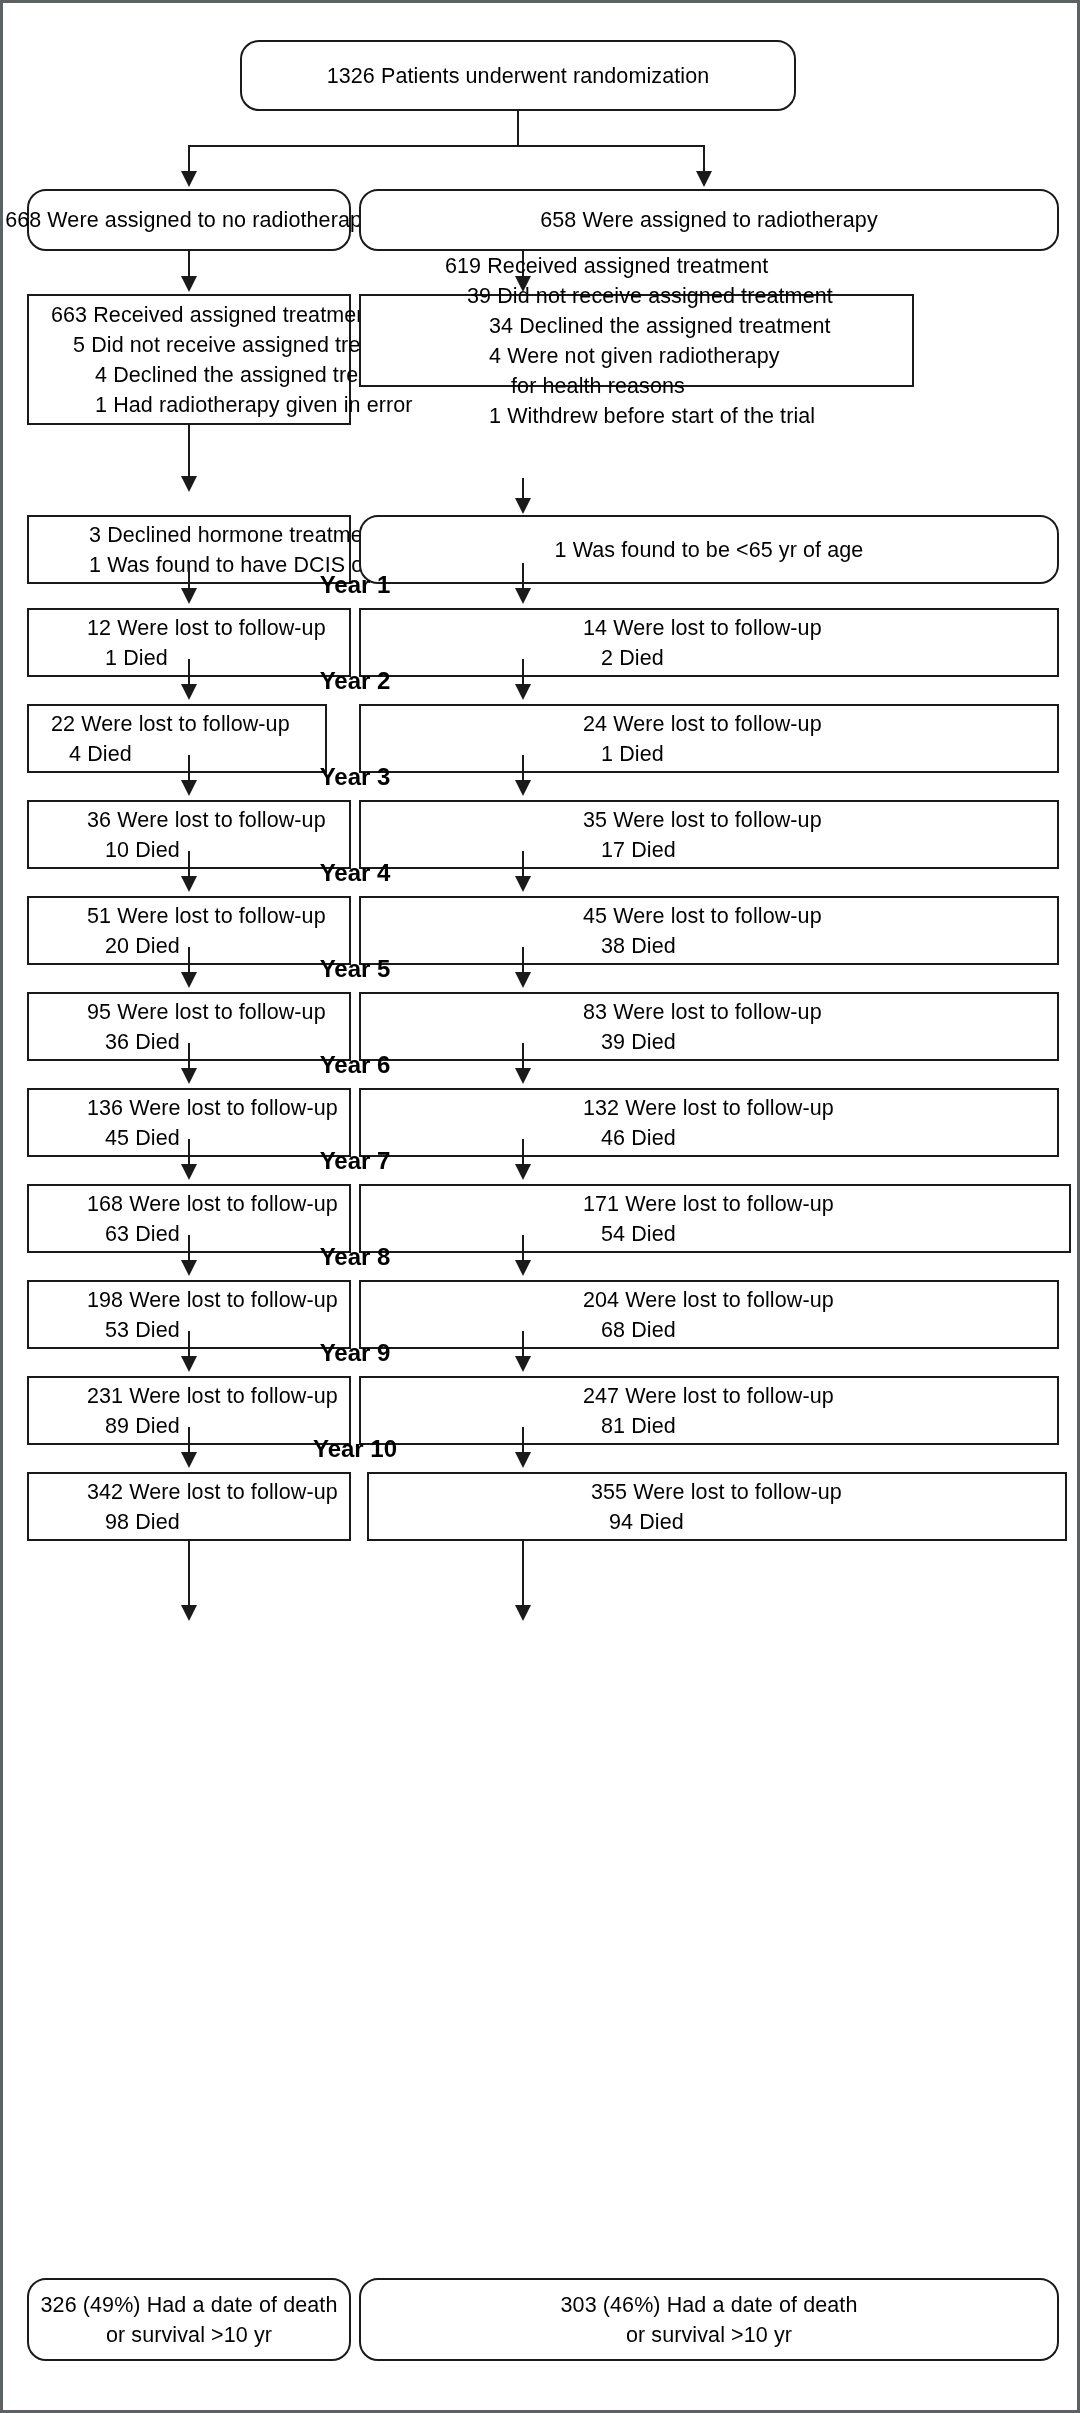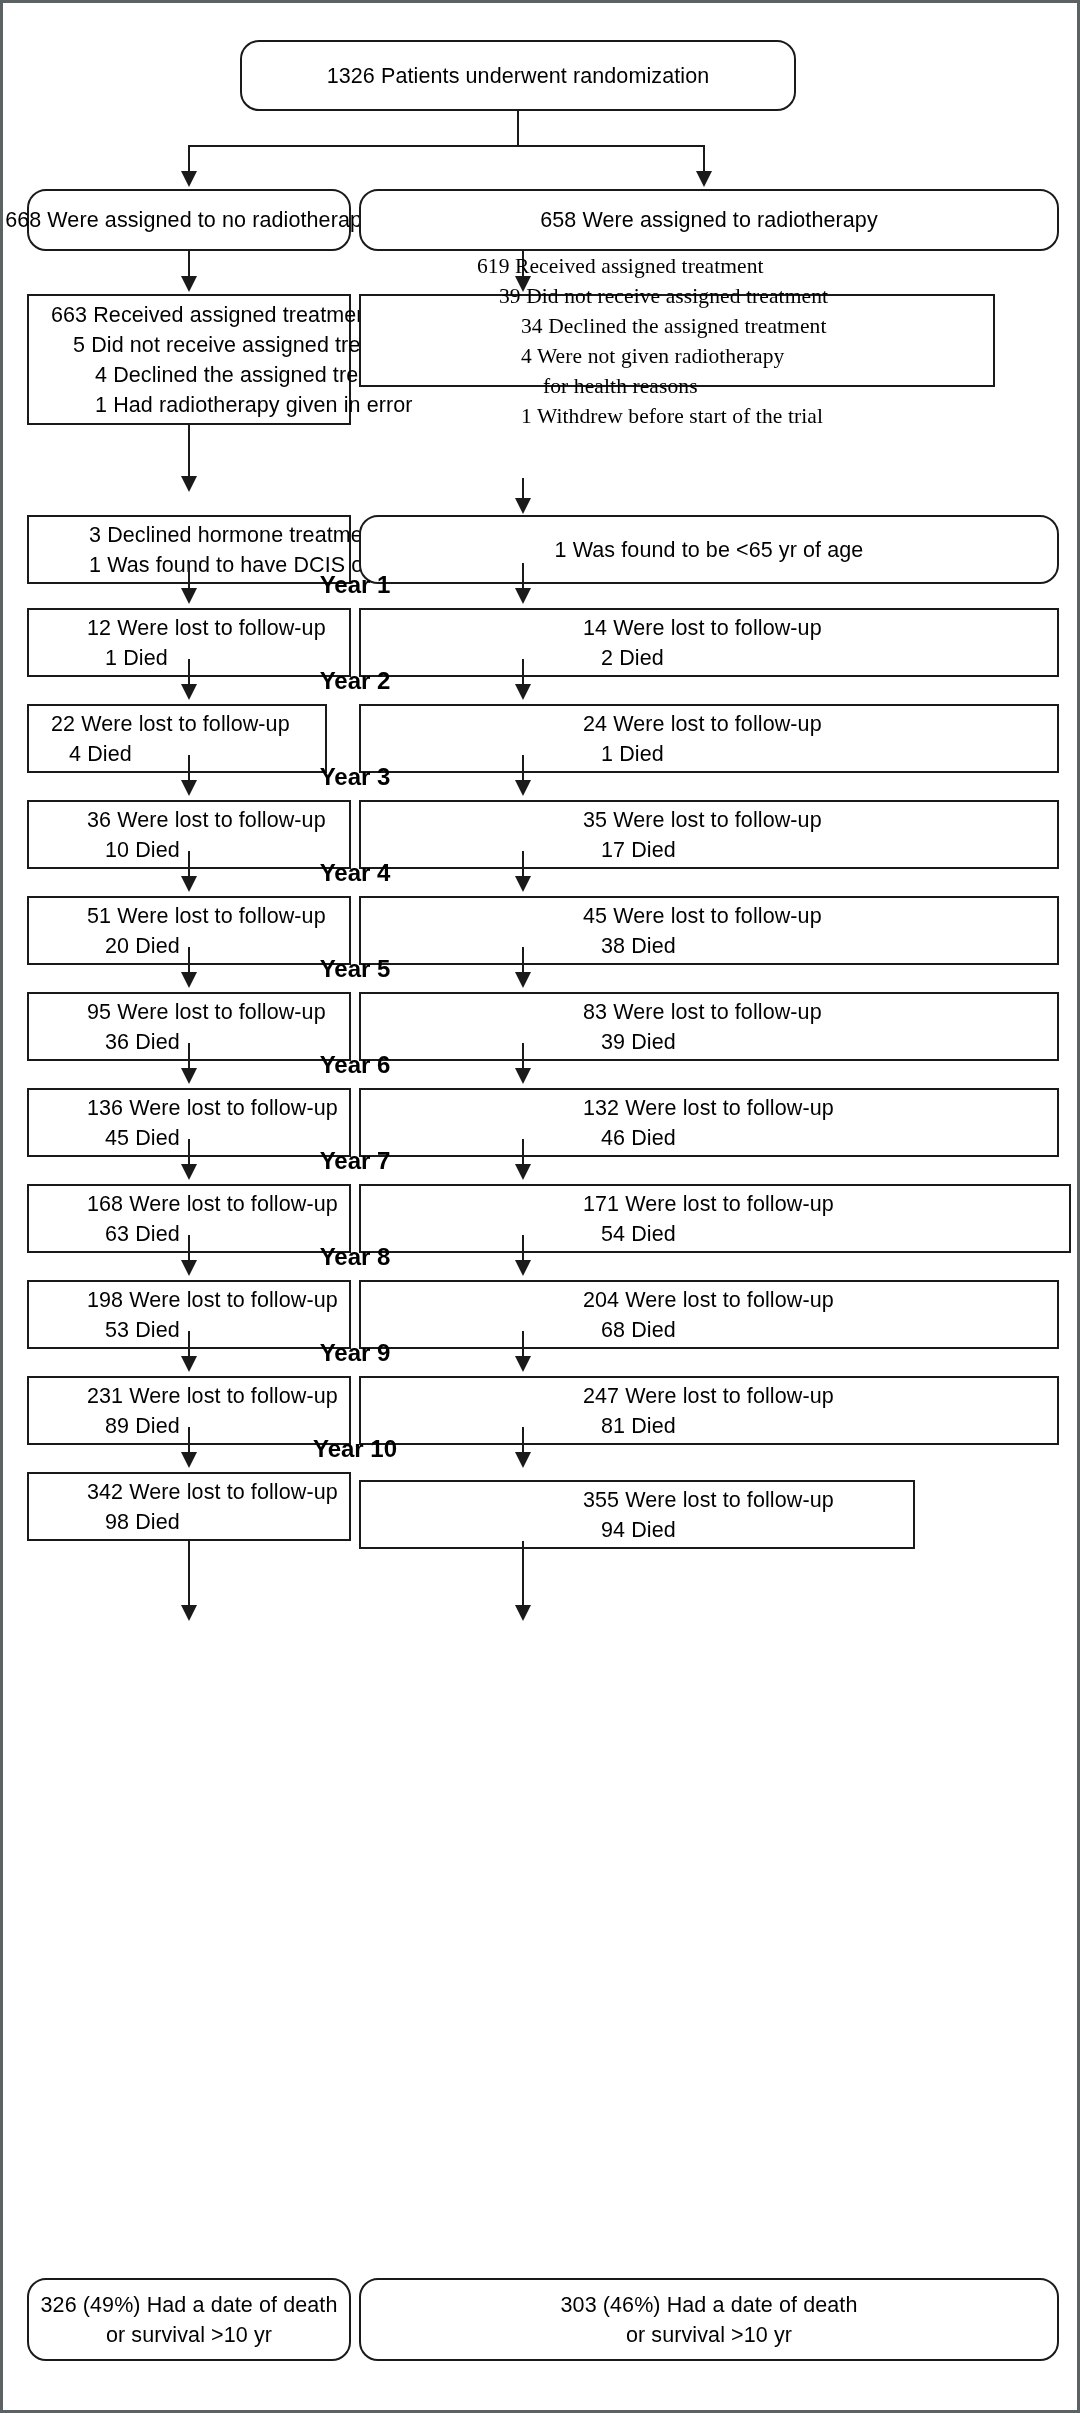--- a/index.html
+++ b/index.html
@@ -86,21 +86,21 @@
   <div class="arrow" style="left:178px;top:273px;"></div>
   <div class="arrow" style="left:512px;top:273px;"></div>
 
   <div class="box lft" style="left:24px;top:291px;width:324px;height:131px;">
     <div class="line pad-l1">663 Received assigned treatment</div>
     <div class="line pad-l2">5 Did not receive assigned treatment</div>
     <div class="line pad-l3">4 Declined the assigned treatment</div>
     <div class="line pad-l3">1 Had radiotherapy given in error</div>
   </div>
 
-  <div class="box lft" style="left:356px;top:291px;width:636px;height:93px;padding-left:116px;font-family:Liberation Serif, serif;">
+  <div class="box lft" style="left:356px;top:291px;width:555px;height:93px;padding-left:84px;">
     <div class="line pad-l1">619 Received assigned treatment</div>
     <div class="line pad-l2">39 Did not receive assigned treatment</div>
     <div class="line pad-l3">34 Declined the assigned treatment</div>
     <div class="line pad-l3">4 Were not given radiotherapy</div>
     <div class="line pad-l4">for health reasons</div>
     <div class="line pad-l3">1 Withdrew before start of the trial</div>
   </div>
 
   <div class="vline" style="left:185px;top:422px;height:57px;"></div>
   <div class="vline" style="left:519px;top:475px;height:25px;"></div>
@@ -235,21 +235,21 @@
       </div>
       <div class="vline" style="left: 185px; top: 1424px; height: 27px;"></div>
       <div class="arrow" style="left: 178px; top: 1449px;"></div>
       <div class="vline" style="left: 519px; top: 1424px; height: 27px;"></div>
       <div class="arrow" style="left: 512px; top: 1449px;"></div>
       <div class="yearlabel" style="left: 352px; top: 1432px;">Year 10</div>
       <div class="box lft" style="left: 24px; top: 1469px; width: 324px; height: 69px; padding-left: 58px;">
         <div class="line">342 Were lost to follow-up</div>
         <div class="line" style="padding-left: 18px;">98 Died</div>
       </div>
-      <div class="box lft" style="left: 356px; top: 1469px; width: 556px; height: 69px; padding-left: 222px; margin-top: 8px;">
+      <div class="box lft" style="left: 364px; top: 1469px; width: 700px; height: 69px; padding-left: 222px;">
         <div class="line">355 Were lost to follow-up</div>
         <div class="line" style="padding-left: 18px;">94 Died</div>
       </div>
       <div class="vline" style="left: 185px; top: 1538px; height: 68px;"></div>
       <div class="arrow" style="left: 178px; top: 1602px;"></div>
       <div class="vline" style="left: 519px; top: 1538px; height: 68px;"></div>
       <div class="arrow" style="left: 512px; top: 1602px;"></div>
     </div>
 
   <div class="box ctr" style="left:24px;top:2275px;width:324px;height:83px;">

